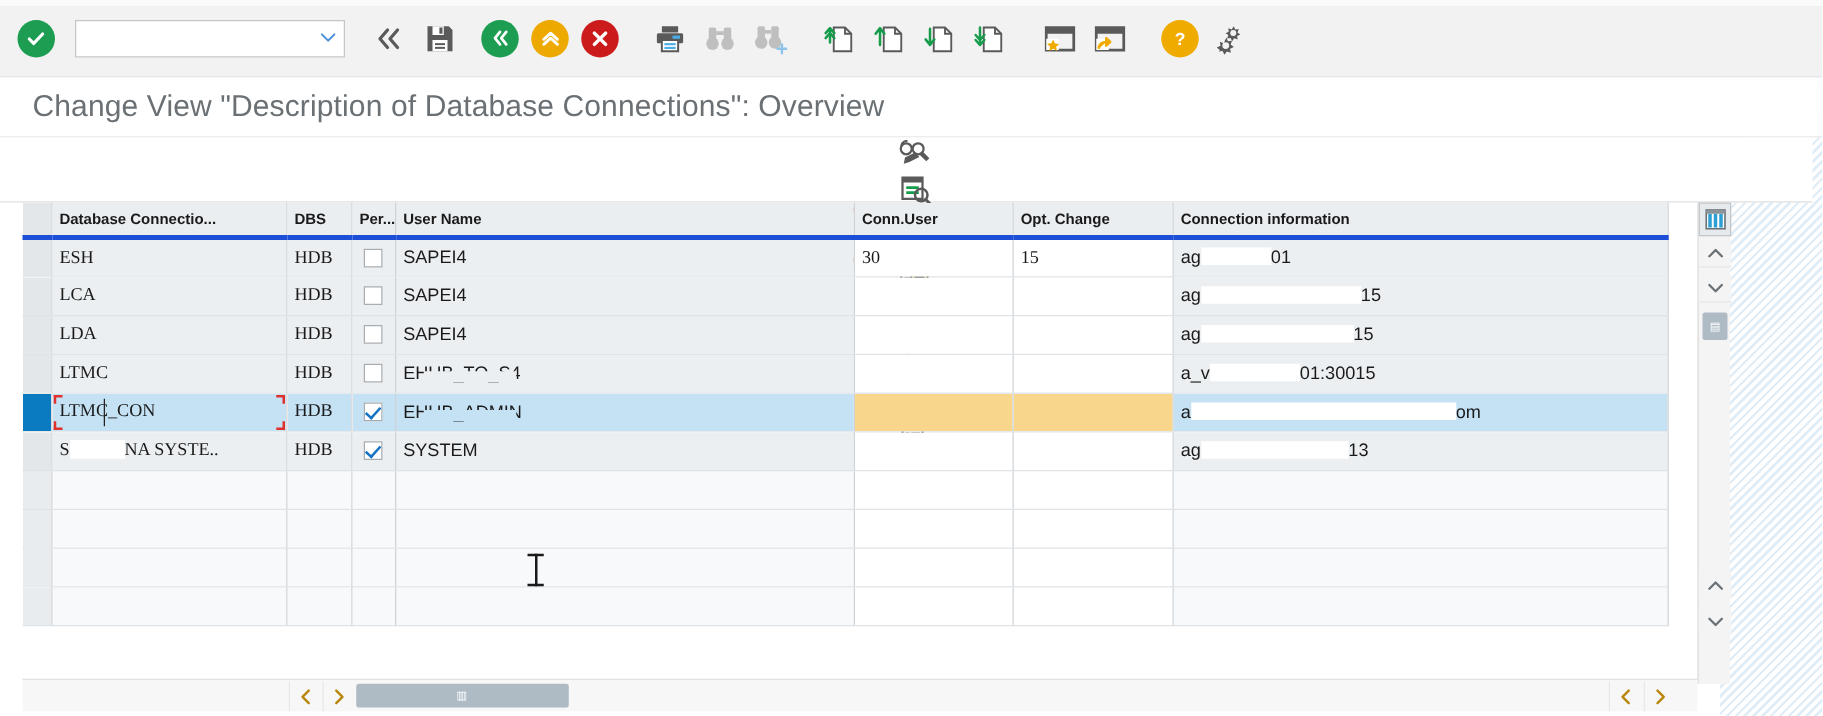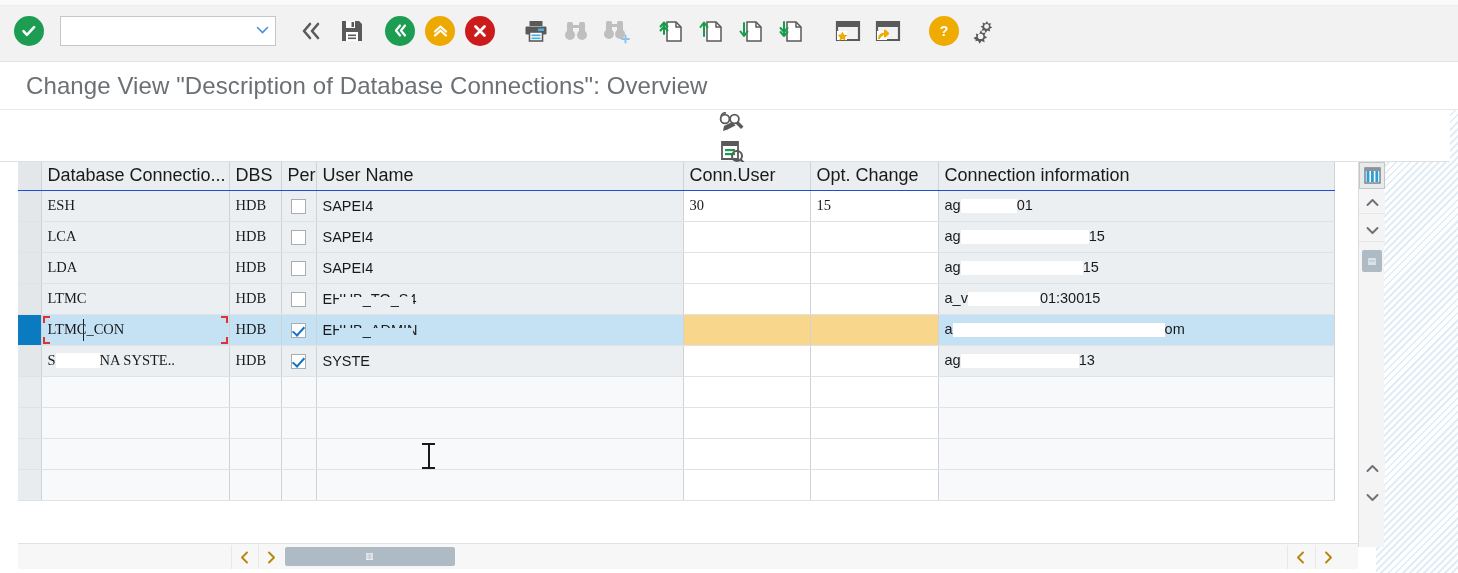--- a/index.html
+++ b/index.html
@@ -94,23 +94,23 @@
 
   .grid-table { border-collapse: collapse; table-layout: fixed; width: 1316px; }
   .grid-table th, .grid-table td {
     border-right: 1px solid #cfd3d6;
     border-bottom: 1px solid #dfe3e6;
     height: 31px; padding: 0 6px;
     font-size: 14.5px; color: #1a1a1a; text-align: left;
     overflow: hidden; white-space: nowrap;
   }
   .grid-table th {
-    background: #ebeef0; font-weight: 400; color: #1a1a1a;
-    border-bottom: 1px solid #1d4ed8; height: 28px;
-    font-family: "Liberation Sans", sans-serif; font-size: 18px;
+    background: #ebeef0; font-weight: 700; color: #1a1a1a;
+    border-bottom: 4px solid #1d4ed8; height: 28px;
+    font-family: "Liberation Sans", sans-serif; font-size: 12px;
   }
   .grid-table td { background: #eceff1; font-family: "Liberation Serif", serif; }
   .grid-table td.sans { font-family: "Liberation Sans", sans-serif; }
 
   col.c-sel   { width: 23px; }
   col.c-name  { width: 188px; }
   col.c-dbs   { width: 52px; }
   col.c-per   { width: 35px; }
   col.c-user  { width: 367px; }
   col.c-lim   { width: 127px; }
@@ -532,21 +532,21 @@
             <td class="sans"><span style="position: relative;">EHUB_ADMIN<span style="position: absolute; left: 16px; top: 6px; width: 74px; height: 9px; background: rgb(197, 226, 245);"></span></span></td>
             <td class="amber"></td>
             <td class="amber"></td>
             <td class="sans"><span>a<span class="redact" style="width: 212px; height: 14px; background: rgb(255, 255, 255);"></span>om</span></td>
           </tr>
           <tr>
             <td class="sel-cell"></td>
             <td><span>S<span class="redact" style="width: 44px;"></span>NA SYSTE..</span></td>
             <td>HDB</td>
             <td style="text-align: center;"><span class="cbx on"></span></td>
-            <td class="sans"><span style="position: relative;">SYSTE</span></td>
+            <td class="sans"><span style="position: relative;">SYSTEM</span></td>
             <td class="white"></td>
             <td class="white"></td>
             <td class="sans"><span>ag<span class="redact" style="width: 118px; height: 14px;"></span>13</span></td>
           </tr>
           <tr class="empty">
             <td class="sel-cell">&nbsp;</td>
             <td>&nbsp;</td>
             <td>&nbsp;</td>
             <td>&nbsp;</td>
             <td>&nbsp;</td>

